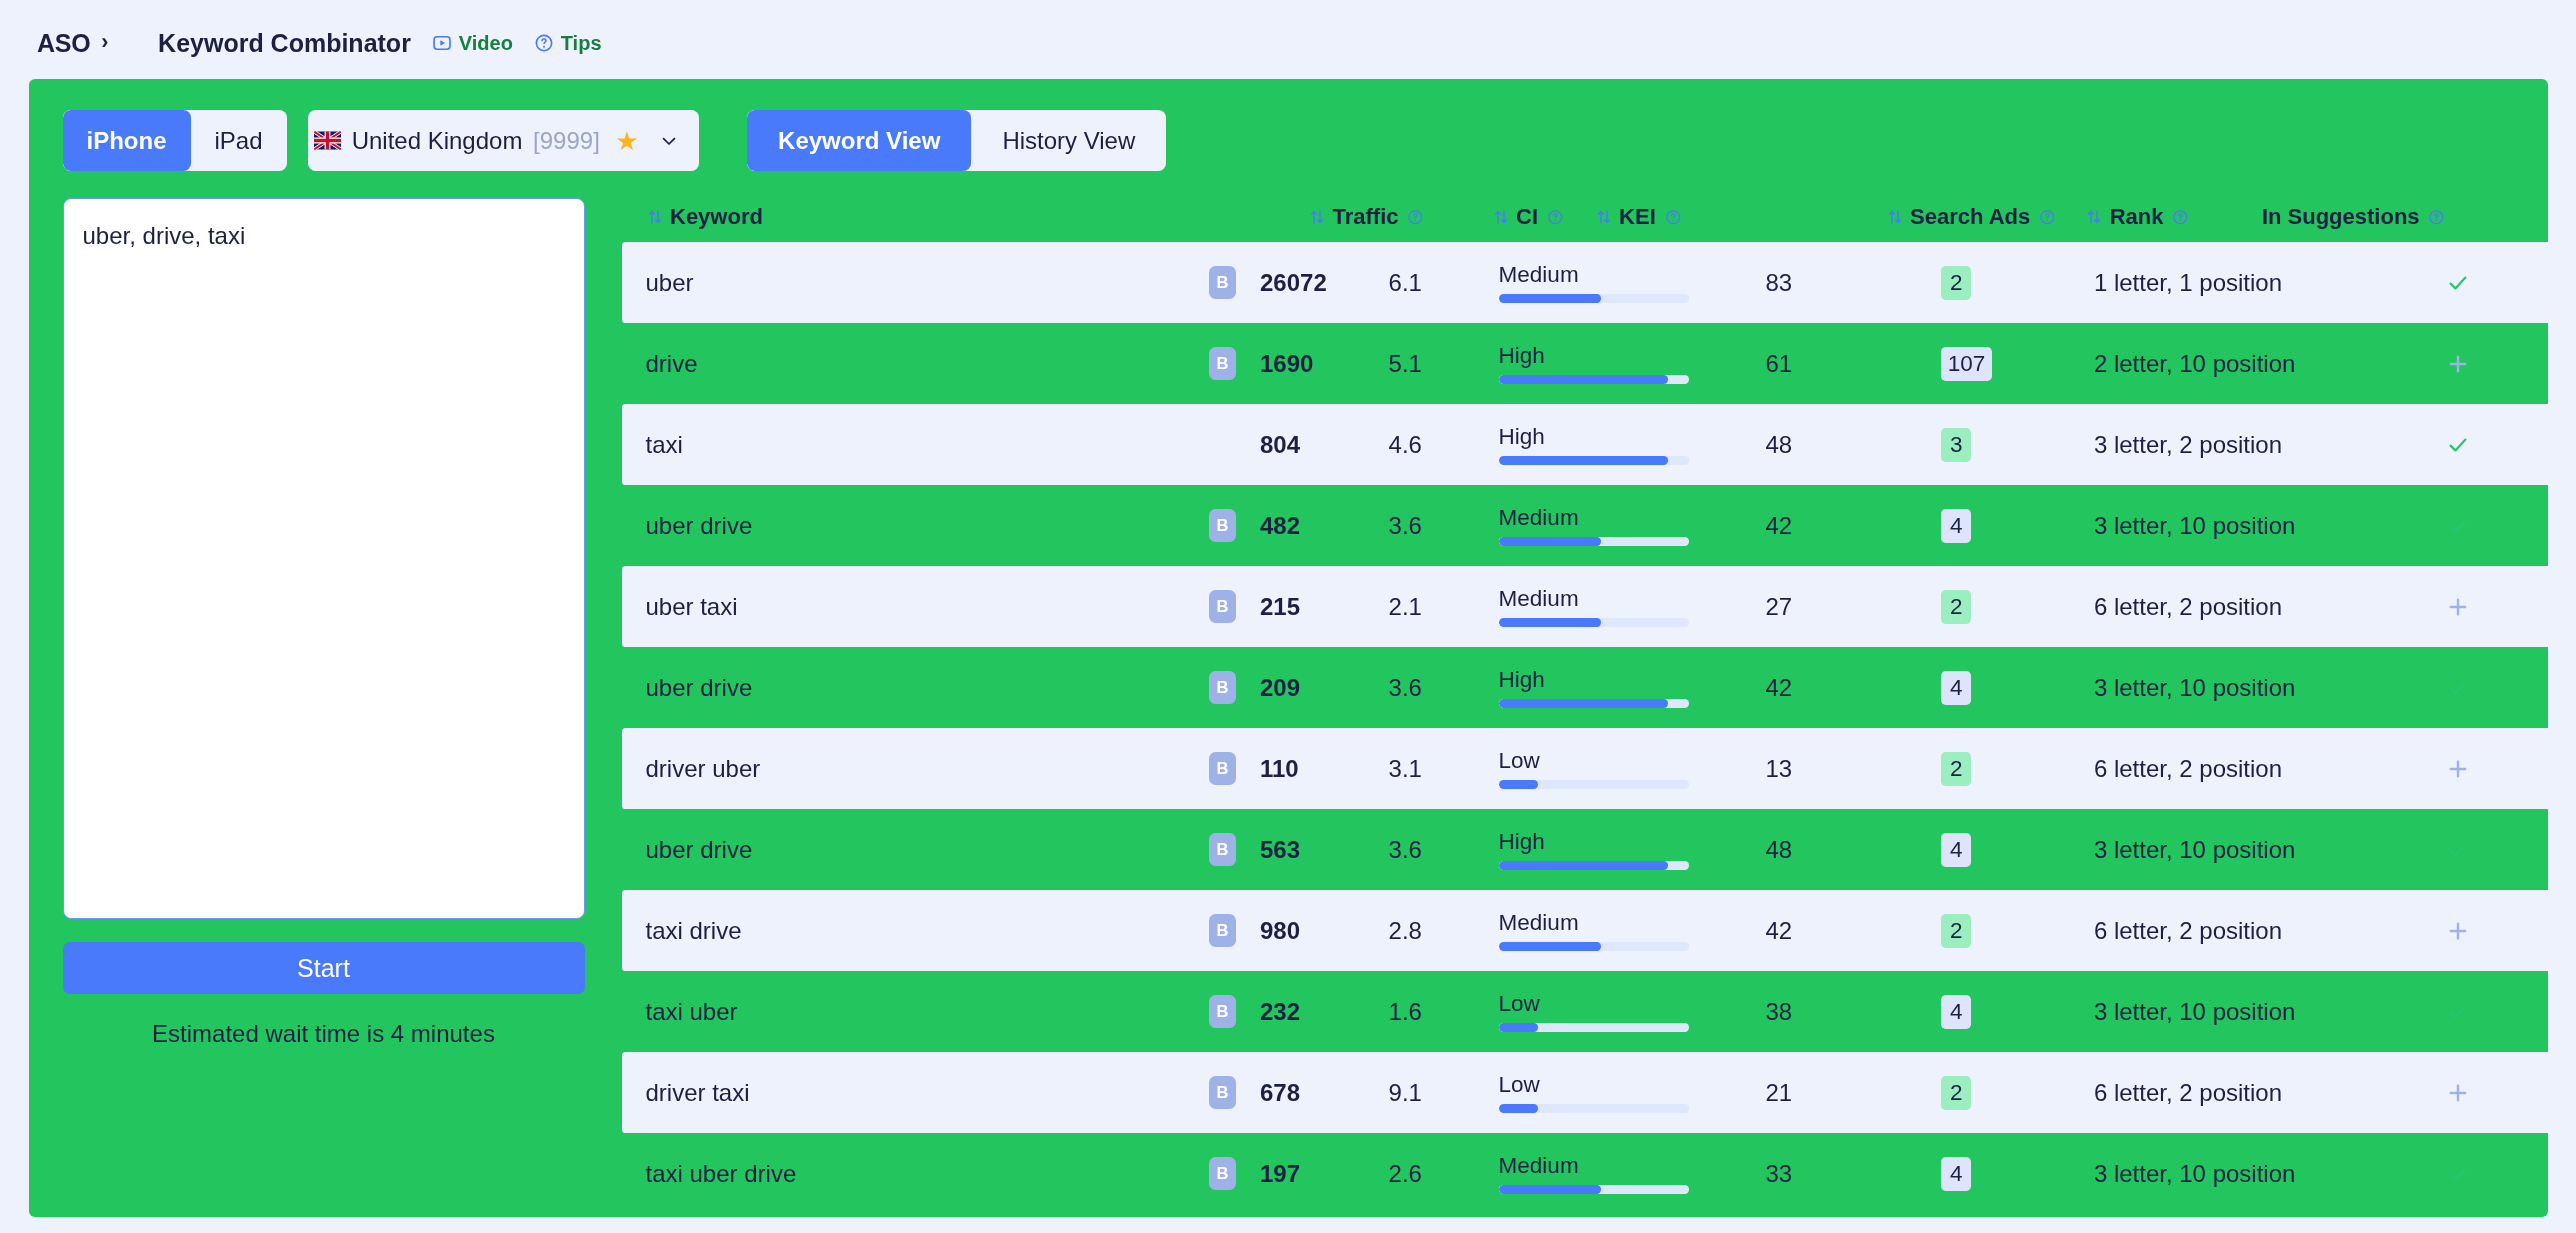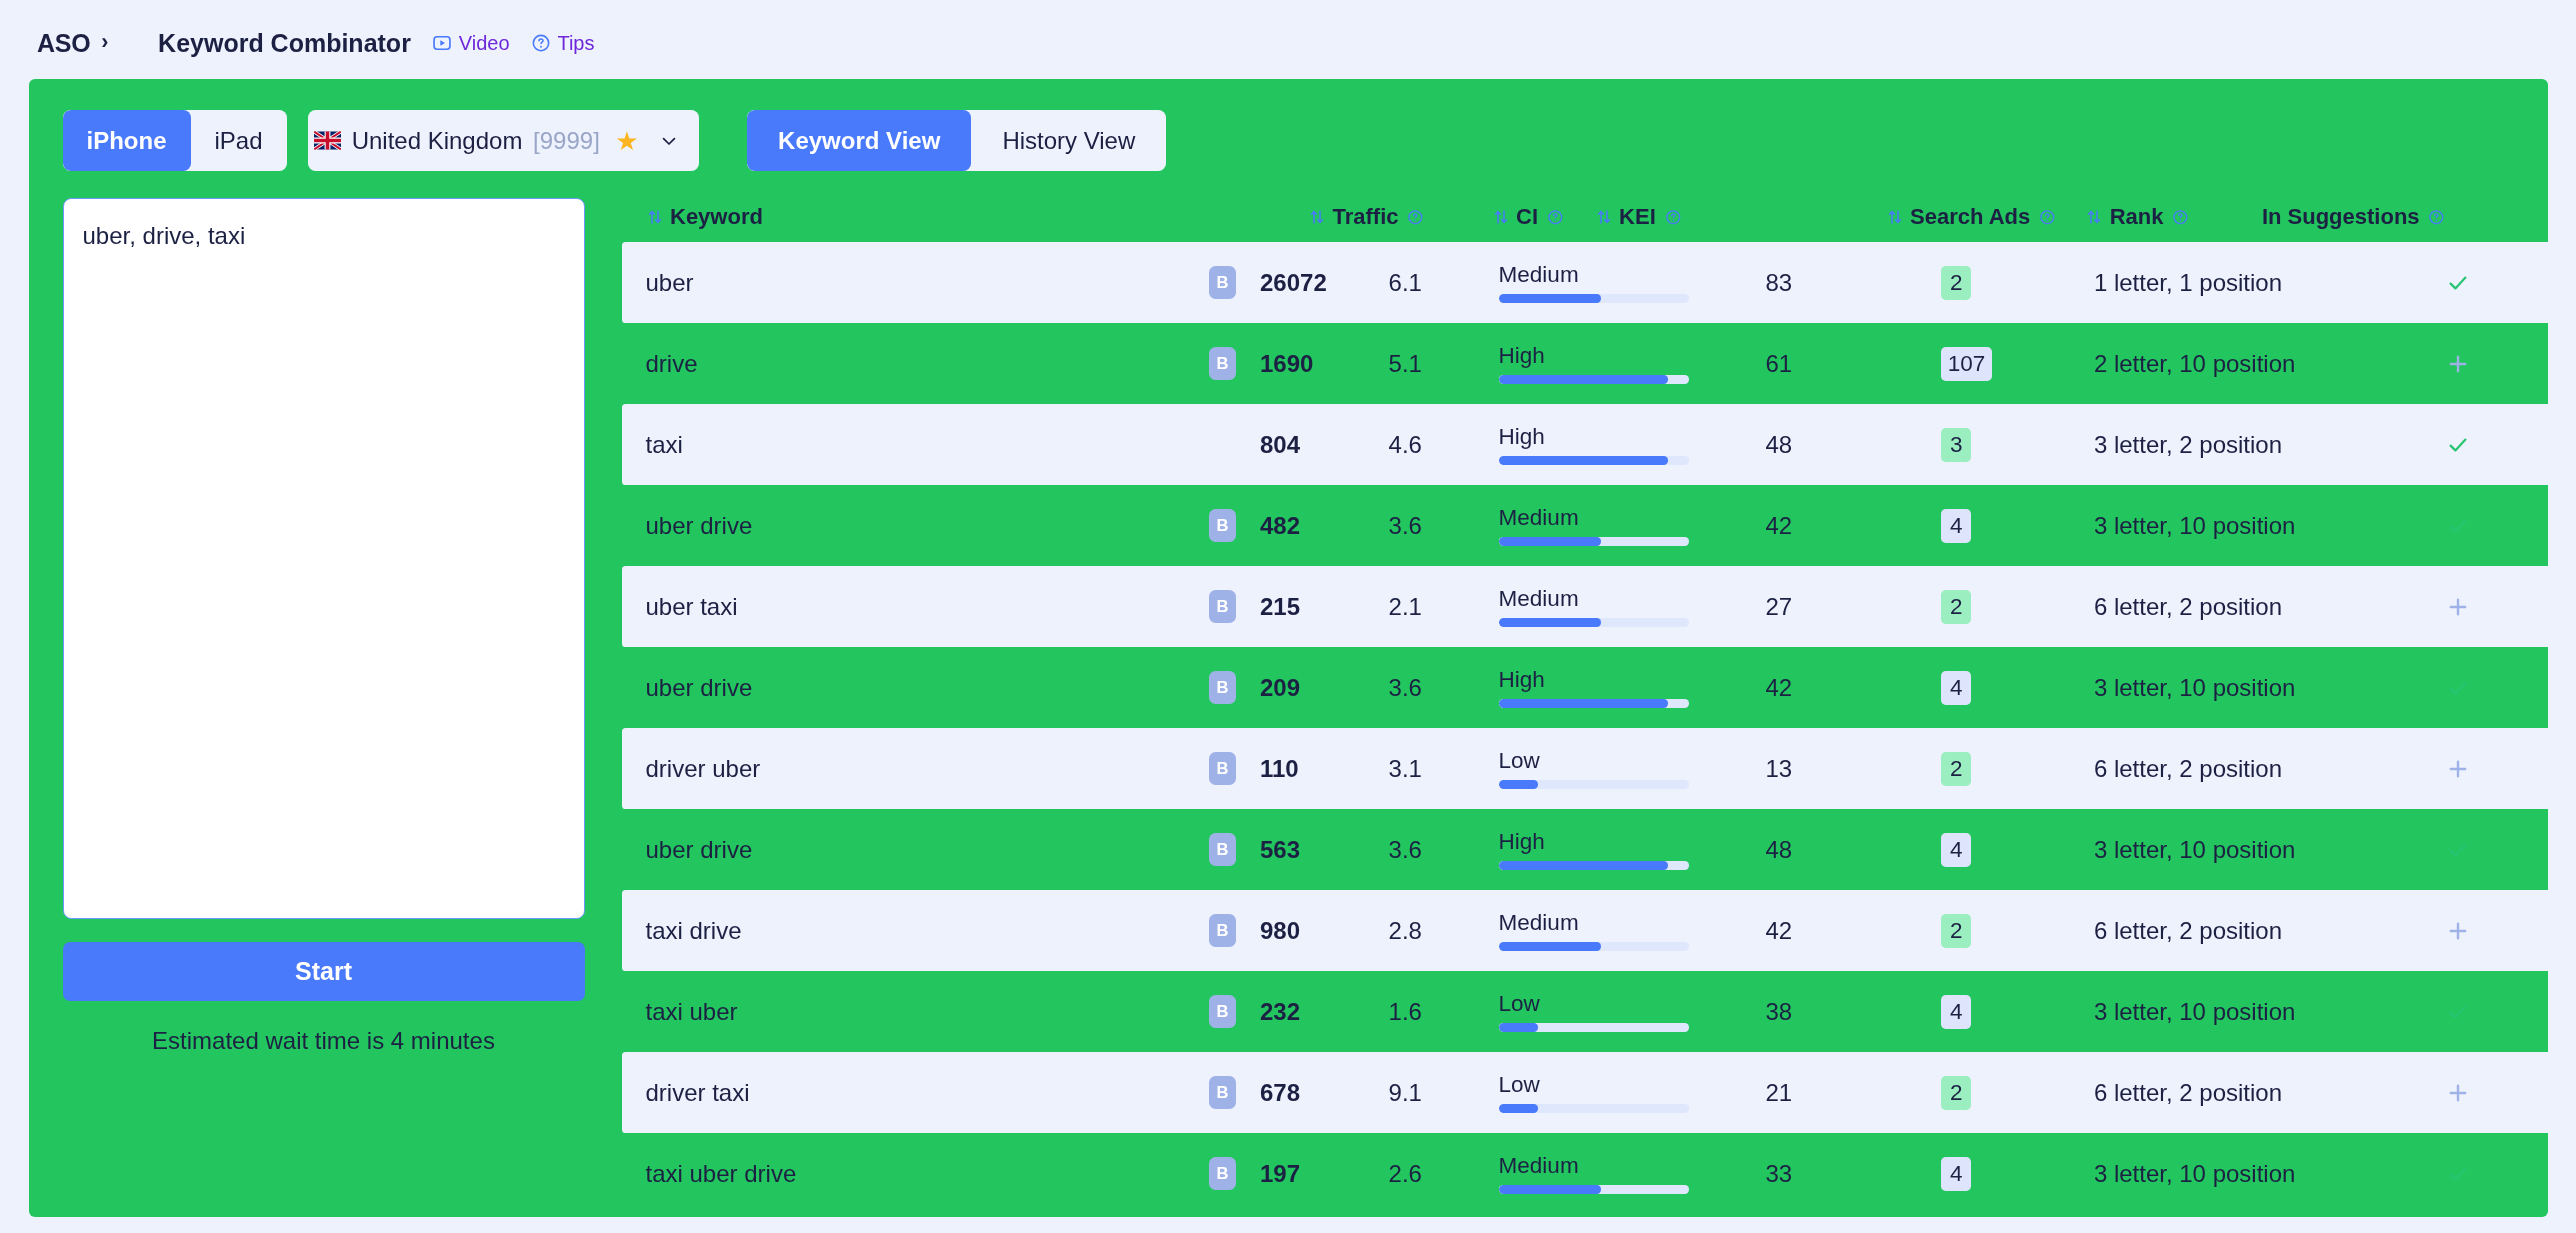--- a/index.html
+++ b/index.html
@@ -22,21 +22,21 @@
     letter-spacing: -0.2px;
   }
   .crumb-sep {
     font-size: 21.4px; font-weight: 800; color: #1c2143;
     margin: 0 10.7px; line-height: 1;
   }
   .crumb-current { font-size: 25px; font-weight: 700; color: #1c2143; margin-left: 39px; }
   .crumb-link {
     display: flex; align-items: center; gap: 6.5px;
     margin-left: 21.4px;
-    font-size: 20px; color: #6d28d9; font-weight: 400;
+    font-size: 20px; color: #15803d; font-weight: 700;
   }
   .crumb-link .ic { display: flex; }
 
   
   .card {
     position: absolute;
     left: 28.5px; top: 79px;
     width: 2519px; height: 1138px;
     background: #22c55e;
     border-radius: 6px;
@@ -104,24 +104,24 @@
     font-family: inherit;
     font-size: 24px;
     color: #1c2143;
     padding: 21.4px 19px;
     resize: none;
     outline: none;
     line-height: 1.35;
   }
   .start-btn {
     margin-top: 21.4px;
-    width: 522px; height: 59px;
+    width: 522px; height: 52px;
     background: #4a7afc; color: #fff;
     border: none; border-radius: 7.1px;
-    font-family: inherit; font-size: 25px; font-weight: 700;
+    font-family: inherit; font-size: 25px; font-weight: 400;
     cursor: pointer;
   }
   .wait-text {
     margin-top: 26px;
     font-size: 24px; color: #1c2143;
     text-align: center; width: 522px;
   }
 
   
   .table-wrap { flex: 1; margin-left: 37px; padding-right: 36px; }

